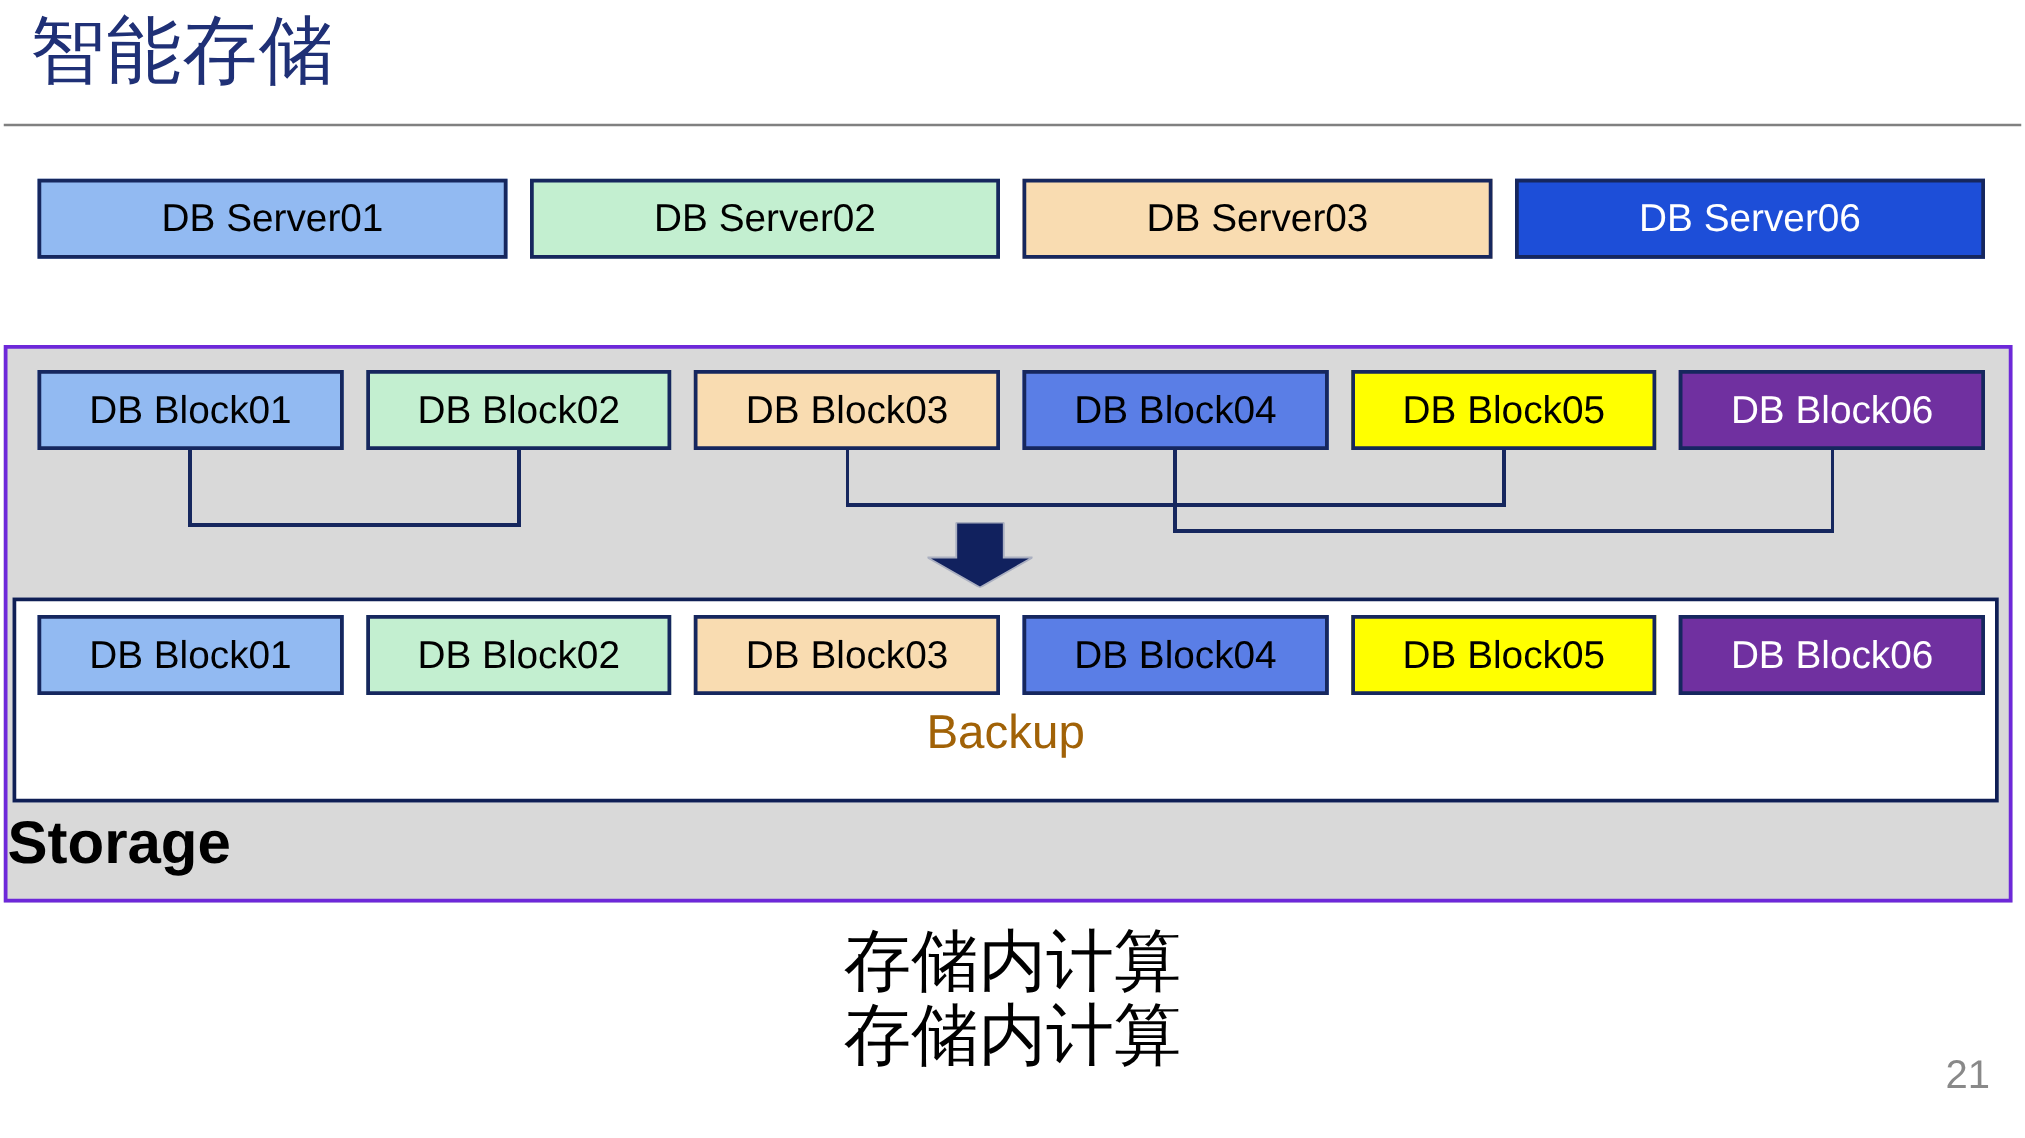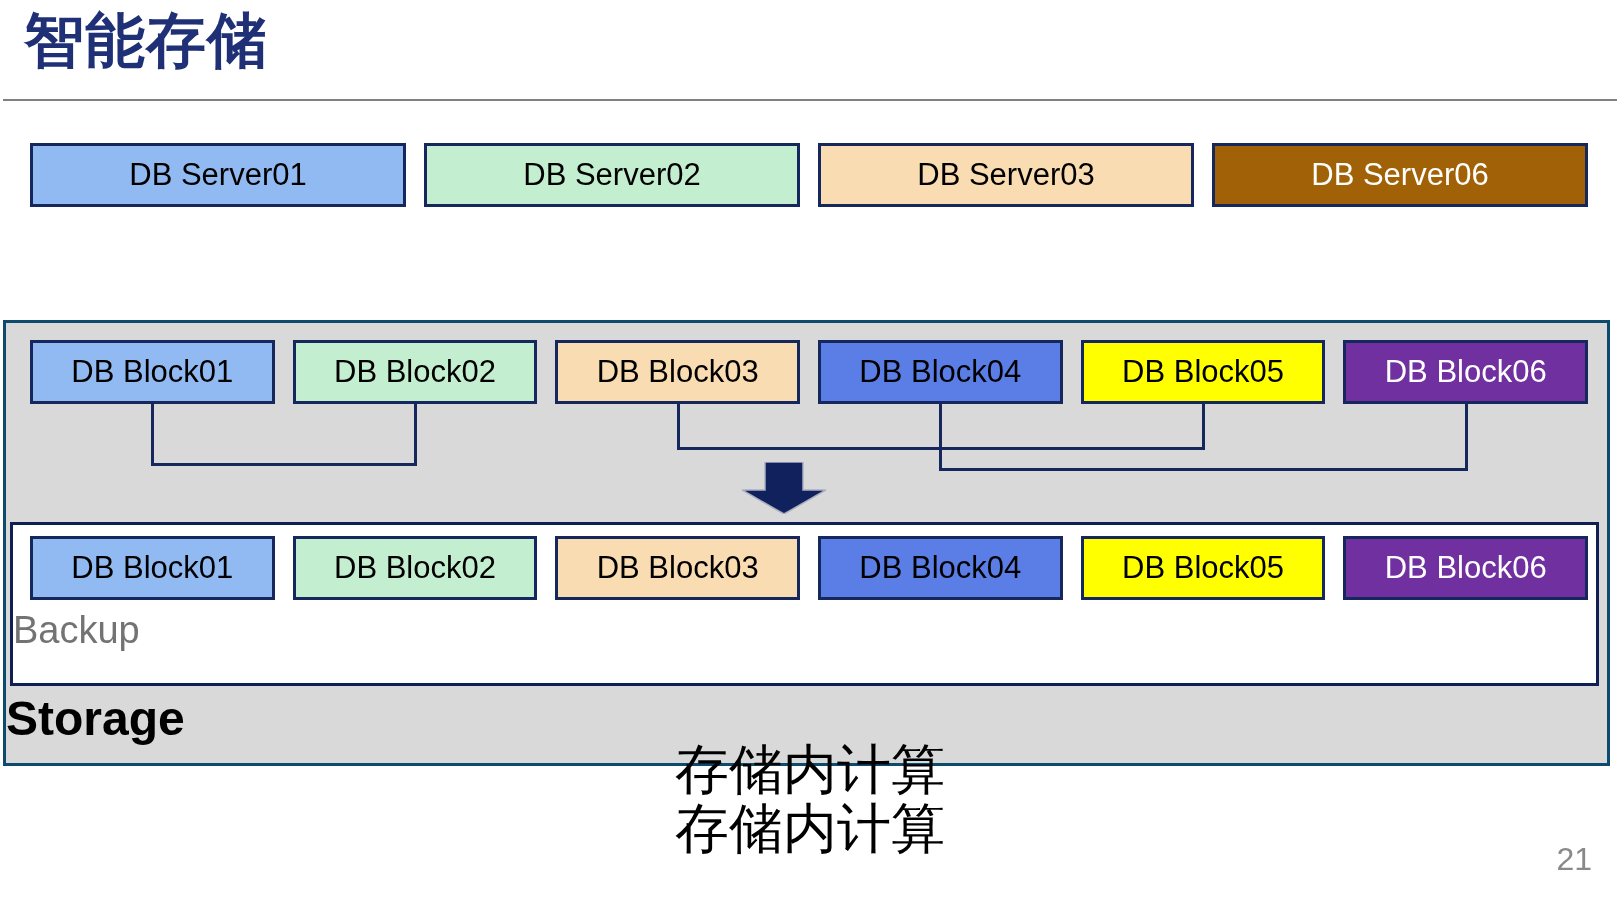--- a/index.html
+++ b/index.html
@@ -2,51 +2,51 @@
 <html><head>
 <meta charset="utf-8">
 <style>
   html,body{margin:0;padding:0;background:#fff;}
   .slide{
     position:relative;width:1620px;height:910px;background:#ffffff;
     font-family:"Liberation Sans",sans-serif;overflow:hidden;
   }
   .slide-title{
     position:absolute;left:24px;top:2px;
-    font-size:60px;font-weight:bold;color:#1F3076;line-height:1.3;
+    font-size:60px;font-weight:normal;color:#1F3076;line-height:1.3;
     letter-spacing:1px;
   }
   .title-divider{
     position:absolute;left:3px;right:3px;top:99px;height:2px;background:#808080;
   }
   .box-row{
     position:absolute;display:flex;gap:18px;height:64px;width:1558px;left:30px;
   }
   .server-row{top:143px;}
   .box{
     flex:1;display:flex;align-items:center;justify-content:center;
     border:3px solid #16275E;box-sizing:border-box;
     font-size:31px;color:#000;white-space:nowrap;
   }
   .storage-container{
     position:absolute;left:3px;top:276px;width:1607px;height:446px;
-    box-sizing:border-box;background:#D9D9D9;border:3px solid #0c4a6e;margin-top:44px;
+    box-sizing:border-box;background:#D9D9D9;border:3px solid #6d28d9;
   }
   .block-row-top{position:absolute;left:24px;top:17px;}
   .connector-svg{position:absolute;left:24px;top:81px;width:1558px;height:70px;}
   .connector-svg path{stroke:#16275E;stroke-width:3;fill:none;}
   .down-arrow{position:absolute;left:736px;top:139px;width:84px;height:52px;}
   .backup-box{
     position:absolute;left:4px;top:199px;width:1589px;height:164px;
     box-sizing:border-box;background:#ffffff;border:3px solid #0F1F55;
   }
   .block-row-bottom{top:11px;left:17px;}
   .backup-label{
-    position:absolute;left:0;top:84px;width:100%;text-align:left;
-    font-size:38px;color:#737373;
+    position:absolute;left:0;top:84px;width:100%;text-align:center;
+    font-size:38px;color:#a16207;
   }
   .storage-label{
     position:absolute;left:0;top:368px;width:100%;text-align:left;
     font-size:48px;font-weight:bold;color:#000;
   }
   .caption{
     position:absolute;left:0;top:740px;width:100%;text-align:center;
     font-size:54px;color:#000;line-height:1.09;
   }
   .page-number{
@@ -58,21 +58,21 @@
 
 <div class="slide">
 
   <div class="slide-title">智能存储</div>
   <div class="title-divider"></div>
 
   <div class="box-row server-row">
     <div class="box" style="background-color: rgb(146, 186, 242); color: rgb(0, 0, 0);">DB Server01</div>
     <div class="box" style="background-color: rgb(195, 239, 208); color: rgb(0, 0, 0);">DB Server02</div>
     <div class="box" style="background-color: rgb(249, 220, 177); color: rgb(0, 0, 0);">DB Server03</div>
-    <div class="box" style="background-color: #a16207; color: rgb(255, 255, 255);">DB Server06</div>
+    <div class="box" style="background-color: #1d4ed8; color: rgb(255, 255, 255);">DB Server06</div>
   </div>
 
   <div class="storage-container">
 
     <div class="box-row block-row-top">
       <div class="box" style="background-color: rgb(146, 186, 242); color: rgb(0, 0, 0);">DB Block01</div>
       <div class="box" style="background-color: rgb(195, 239, 208); color: rgb(0, 0, 0);">DB Block02</div>
       <div class="box" style="background-color: rgb(249, 220, 177); color: rgb(0, 0, 0);">DB Block03</div>
       <div class="box" style="background-color: rgb(90, 126, 230); color: rgb(0, 0, 0);">DB Block04</div>
       <div class="box" style="background-color: rgb(255, 255, 0); color: rgb(0, 0, 0);">DB Block05</div>

